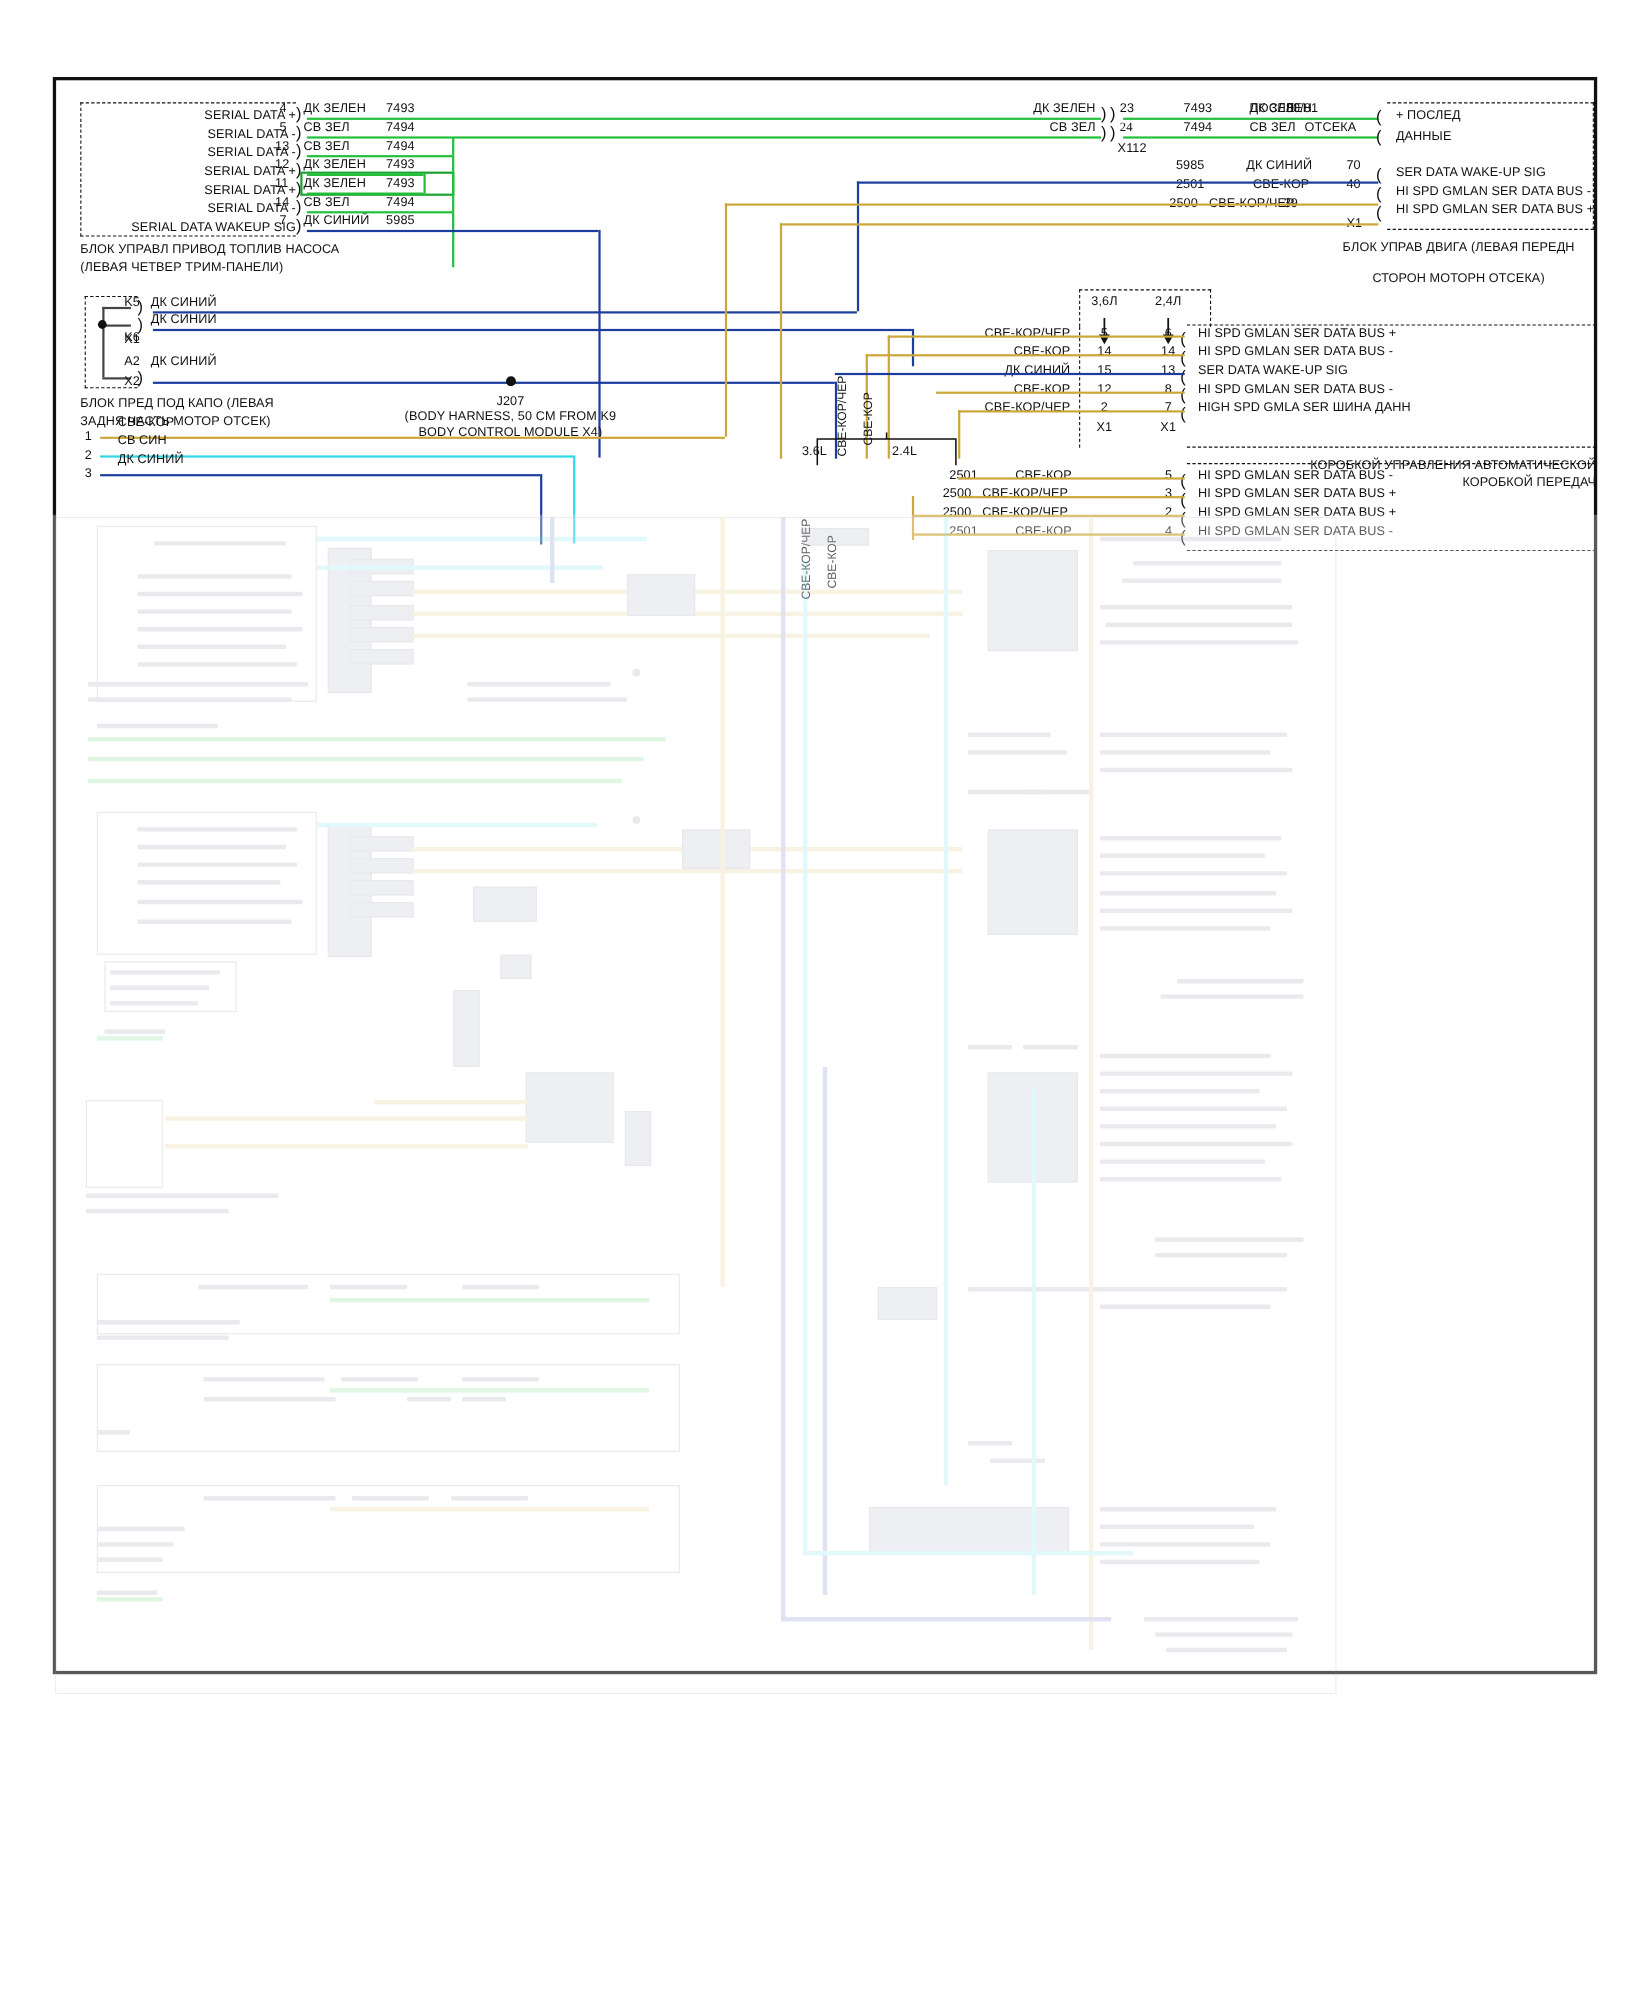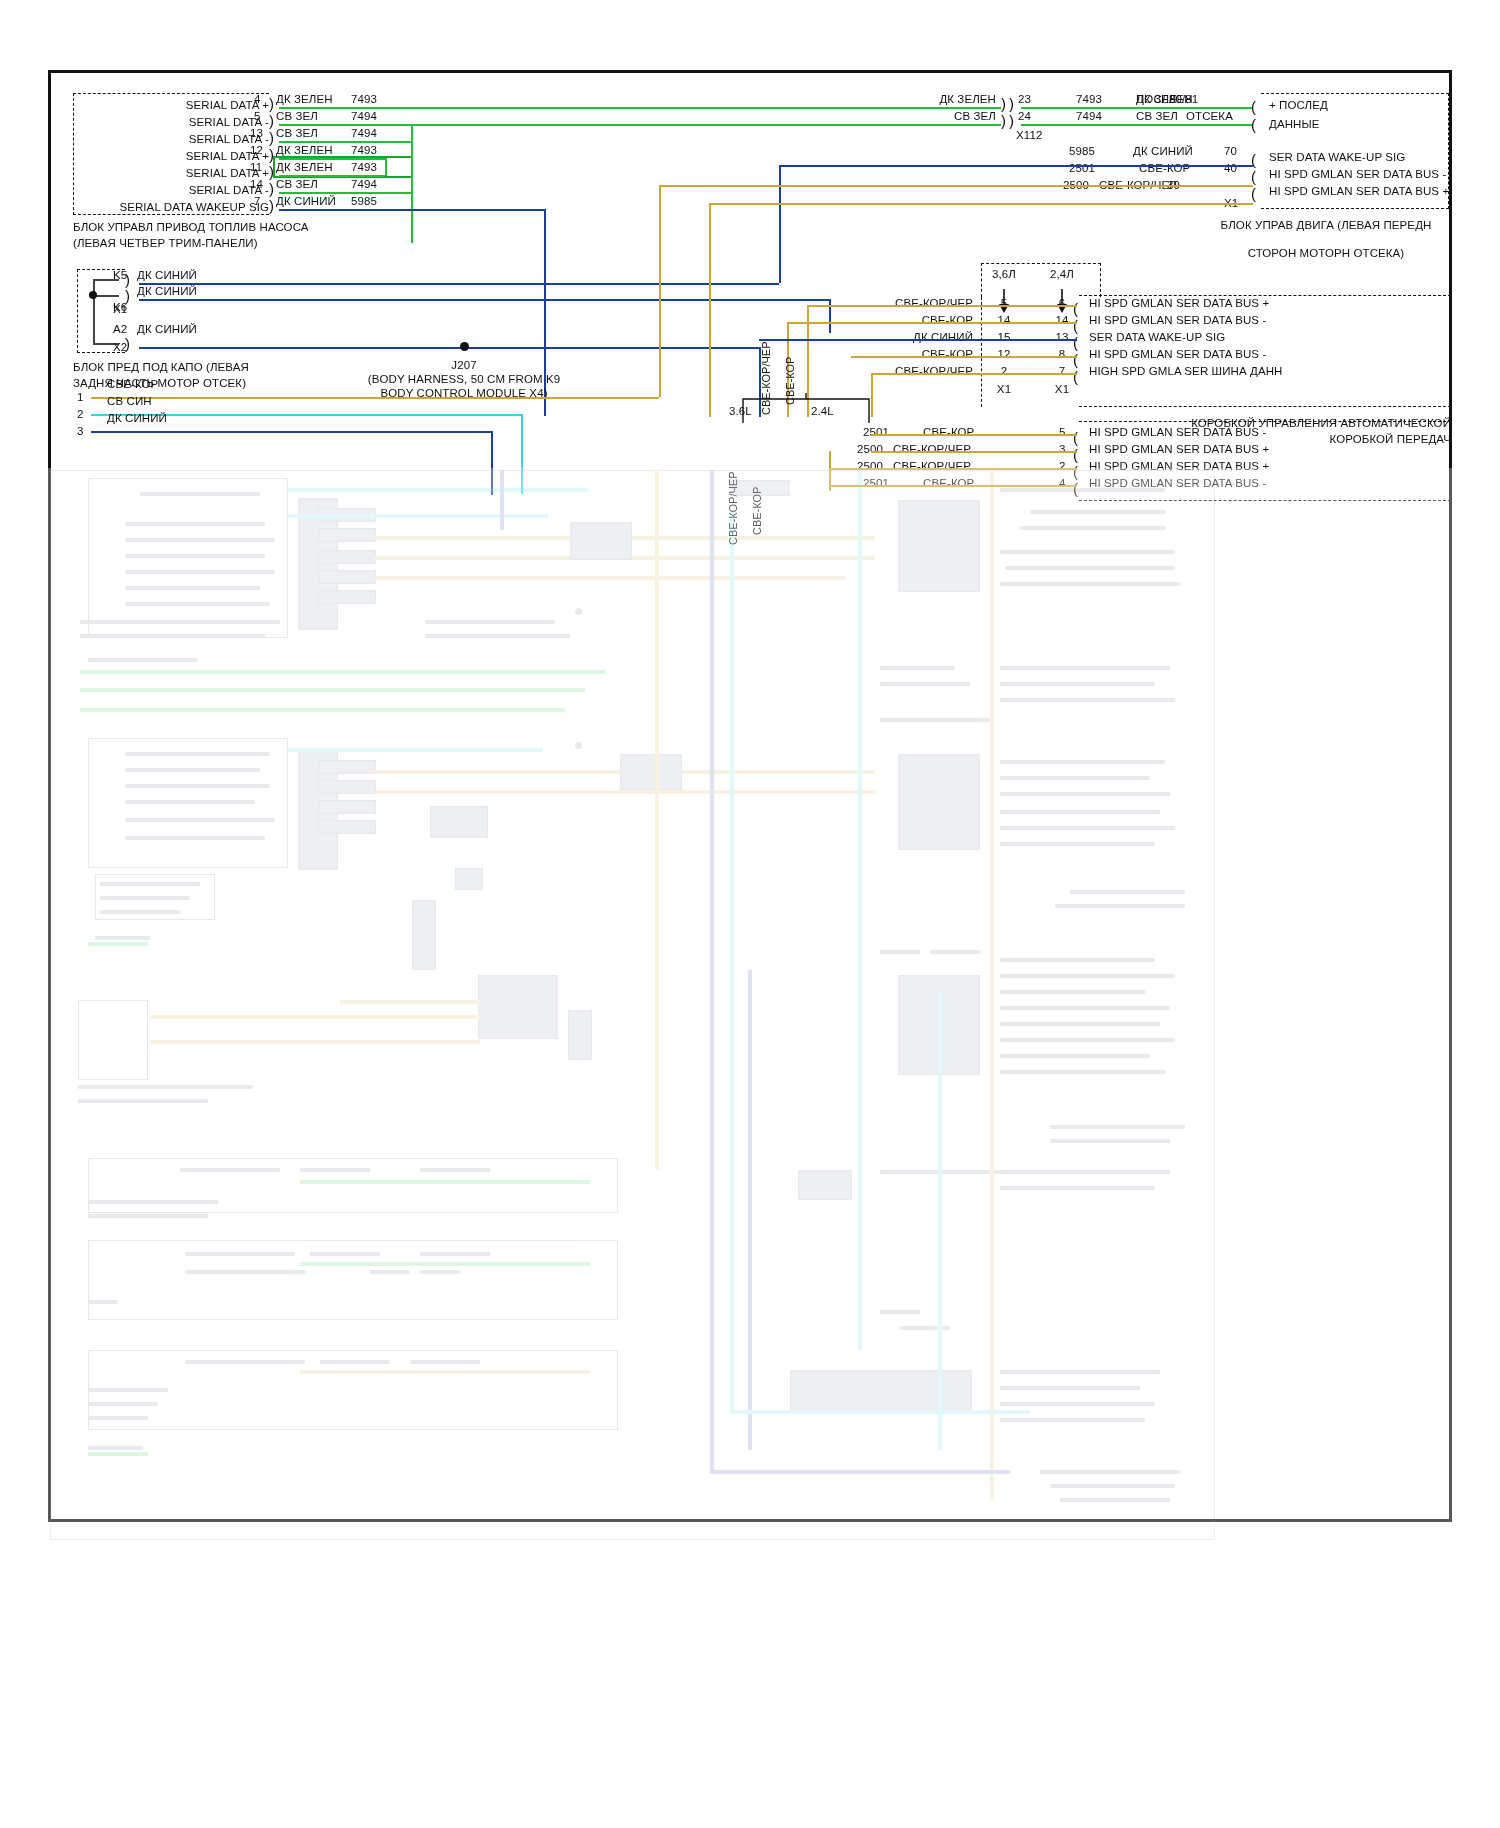--- a/index.html
+++ b/index.html
@@ -175,21 +175,21 @@
     <div class="vwire blu" style="left:440px;top:358px;height:64px;"></div>
 
     <div class="conn" style="left:950px;top:26px;">)</div>
     <div class="conn" style="left:958px;top:26px;">)</div>
     <div class="conn" style="left:950px;top:43px;">)</div>
     <div class="conn" style="left:958px;top:43px;">)</div>
 
     <div class="lbl r" style="left:800px;top:20px;width:145px;">ДК ЗЕЛЕН</div>
     <div class="lbl r" style="left:800px;top:37px;width:145px;">СВ ЗЕЛ</div>
     <div class="lbl" style="left:967px;top:20px;">23</div>
-    <div class="lbl" style="left:967px;top:37px;">24</div>
+    <div class="lbl" style="left:967px;top:37px;font-family:Liberation Serif, serif;">24</div>
     <div class="lbl" style="left:965px;top:56px;">X112</div>
 
     <div class="lbl" style="left:1025px;top:20px;">7493</div>
     <div class="lbl" style="left:1025px;top:37px;">7494</div>
     <div class="lbl" style="left:1085px;top:20px;">ДК ЗЕЛЕН</div>
     <div class="lbl" style="left:1085px;top:37px;">СВ ЗЕЛ</div>
 
     <div class="lbl" style="left:1118px;top:20px;">80/81</div>
     <div class="lbl" style="left:1085px;top:20px;">ПОСЛЕ</div>
     <div class="lbl" style="left:1135px;top:37px;">ОТСЕКА</div>

